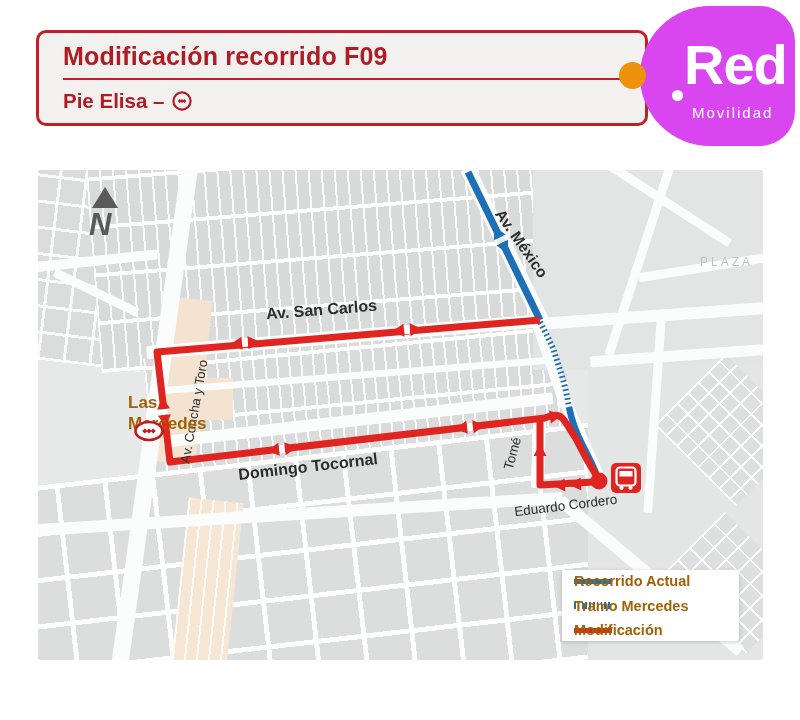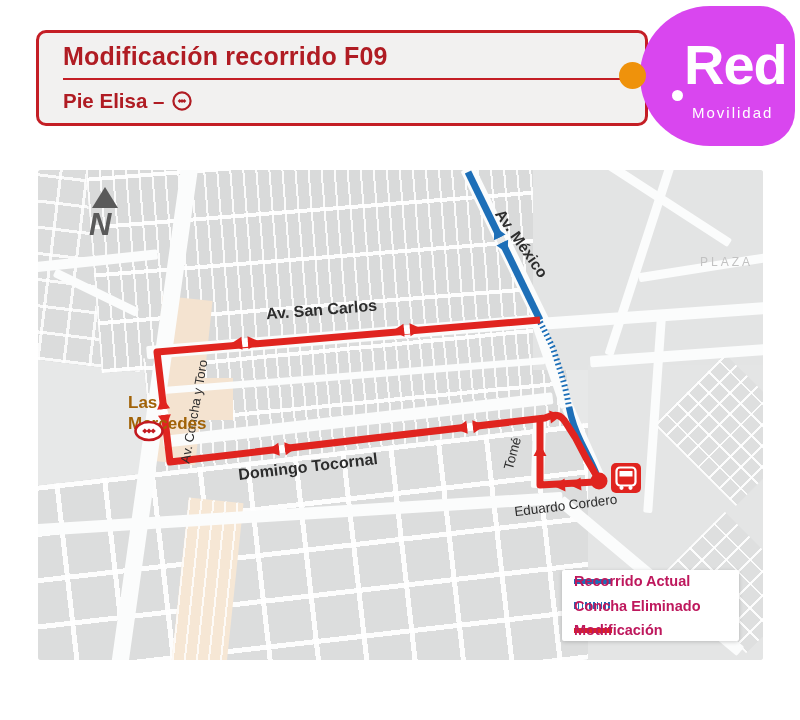--- a/index.html
+++ b/index.html
@@ -109,21 +109,21 @@
 
   
   .legend{left:524px;top:400px;width:177px;height:71px;background:#ffffff;z-index:5;
     border-radius:2px;box-shadow:0 1px 4px rgba(0,0,0,.18);padding:11px 12px;box-sizing:border-box;
     display:flex;flex-direction:column;justify-content:space-between;position:absolute;}
   .legend-row{position:relative;display:flex;align-items:center;gap:10px;}
   .sw{display:block;width:38px;height:5px;flex:0 0 38px;}
   .sw-blue{background:#1d6fb8;}
   .sw-ticked{height:7px;background-image:repeating-linear-gradient(90deg,#1d6fb8 0 1.6px,transparent 1.6px 3.8px);}
   .sw-red{background:#e0241f;}
-  .legend-label{font-size:14.5px;font-weight:bold;color:#be185d;white-space:nowrap;}
+  .legend-label{font-size:14.5px;font-weight:bold;color:#a16207;white-space:nowrap;}
 </style>
 </head>
 <body>
 
 <div id="poster">
 
   <div class="header-box">
     <div class="header-title">Modificación recorrido F09</div>
     <div class="header-divider"></div>
     <div class="header-subtitle">
@@ -251,21 +251,21 @@
       <div class="north-n">N</div>
     </div>
 
     <div class="legend">
       <div class="legend-row">
         <span class="sw sw-blue"></span>
         <span class="legend-label">Recorrido Actual</span>
       </div>
       <div class="legend-row">
         <span class="sw sw-ticked"></span>
-        <span class="legend-label">Concha Eliminado</span>
+        <span class="legend-label">Tramo Mercedes</span>
       </div>
       <div class="legend-row">
         <span class="sw sw-red"></span>
         <span class="legend-label">Modificación</span>
       </div>
     </div>
 
   </div>
 </div>
 

